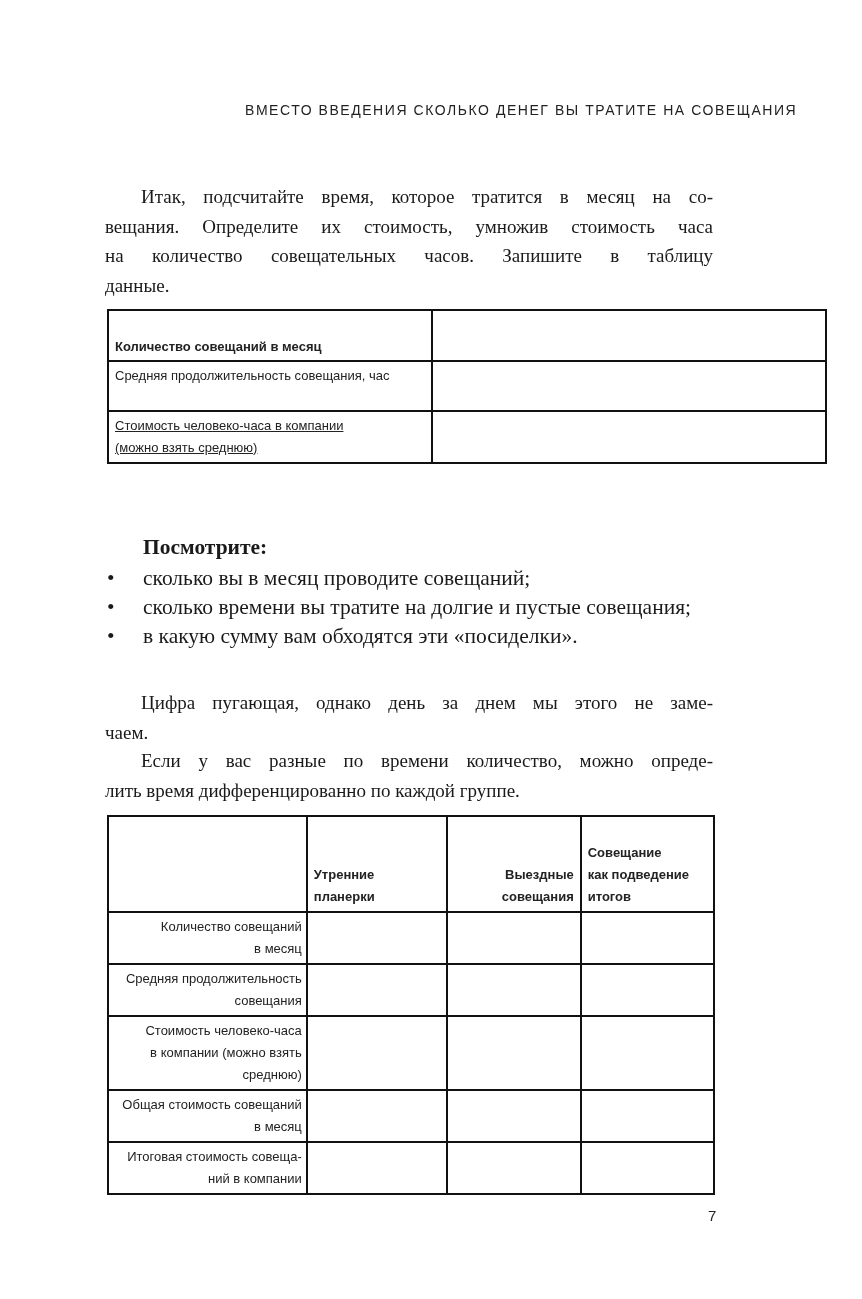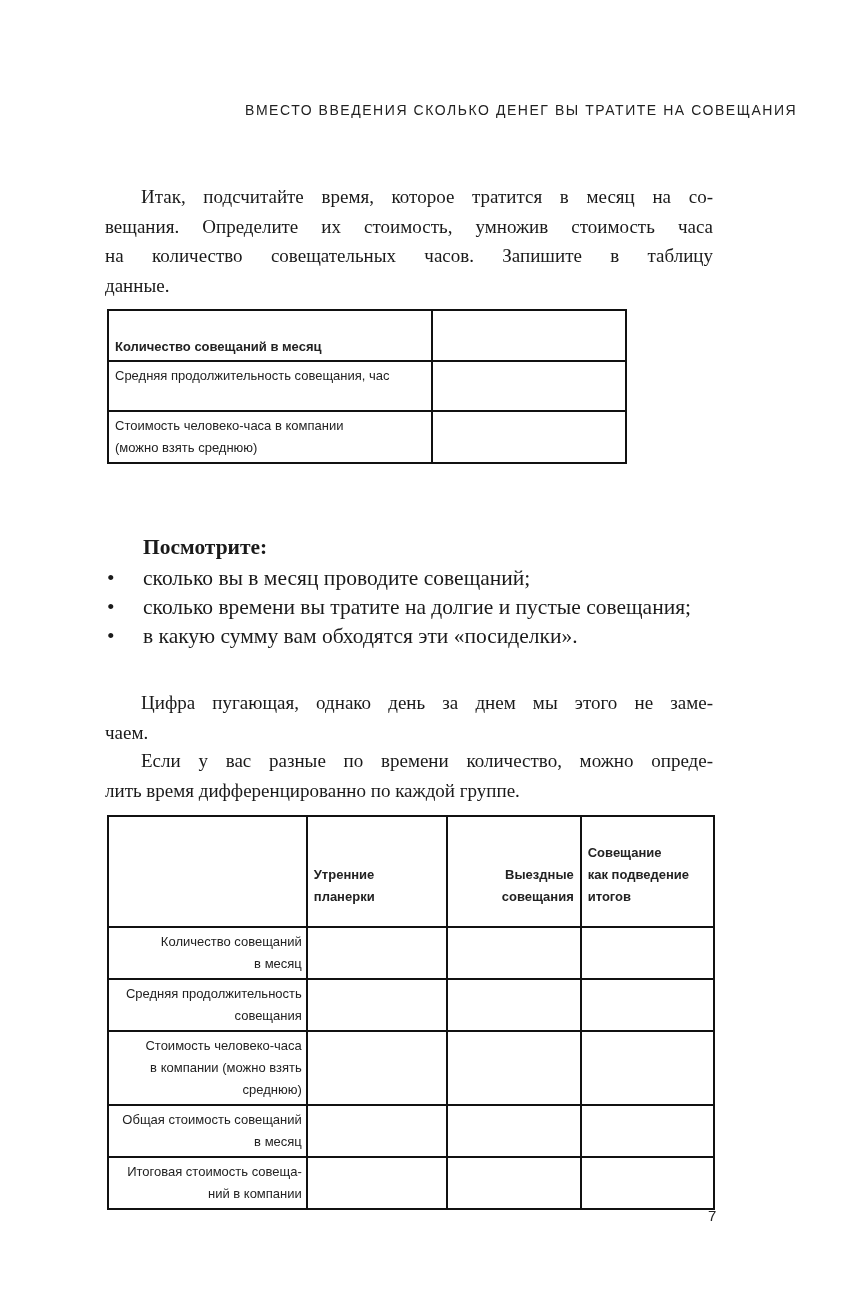--- a/index.html
+++ b/index.html
@@ -29,31 +29,31 @@
     .bullets li { font-size: 21.5px; line-height: 29px; position: relative; padding-left: 36px; white-space: nowrap; }
     .bullets li .dot { position: absolute; left: 0; top: 0; }
     .p2 { top: 676px; }
     .p3 { top: 734px; }
 
     table.t {
       position: absolute; left: 107px; border-collapse: collapse;
       font-family: "Liberation Sans", sans-serif; font-size: 13px; color: #222;
     }
     table.t td { border: 2px solid #111; vertical-align: top; padding: 3px 6px; line-height: 22px; }
-    .t1 { top: 309px; width: 520px; }
+    .t1 { top: 309px; width: 720px; }
     .t1 td.label { width: 310px; }
     .t1 tr.r0 td { height: 44px; vertical-align: bottom; font-weight: bold; padding-bottom: 2px; }
     .t1 tr.r1 td, .t1 tr.r3 td { height: 42px; }
-    .t1 tr.r2 td { height: 42px; }
+    .t1 tr.r2 td { height: 42px; text-decoration: underline; }
     .t2 { top: 815px; width: 608px; }
     .t2 td.label { width: 188px; padding-right: 4px; }
     .t2 td.c1 { width: 127px; margin-left: 21px; }
     .t2 td.c2 { width: 121px; text-align: right; }
     .t2 td.c3 { width: 120px; }
-    .t2 tr.head td { height: 88px; vertical-align: bottom; font-weight: bold; padding-bottom: 18px; }
+    .t2 tr.head td { height: 88px; vertical-align: bottom; font-weight: bold; padding-bottom: 3px; }
     .t2 tr.b td { height: 40px; text-align: right; }
     .t2 tr.b.tall td { height: 62px; }
     .pagenum {
       position: absolute; top: 1207px; left: 708px;
       font-family: "Liberation Sans", sans-serif; font-size: 15px; color: #222;
     }
   </style>
 </head>
 <body>
 

